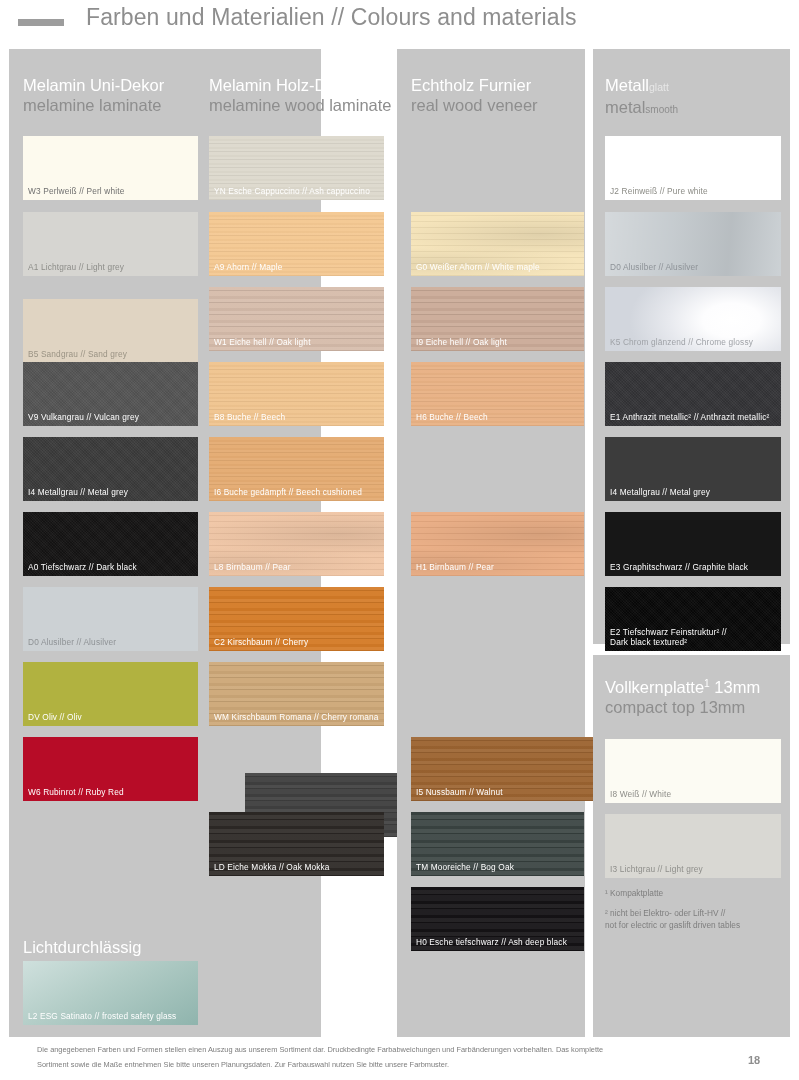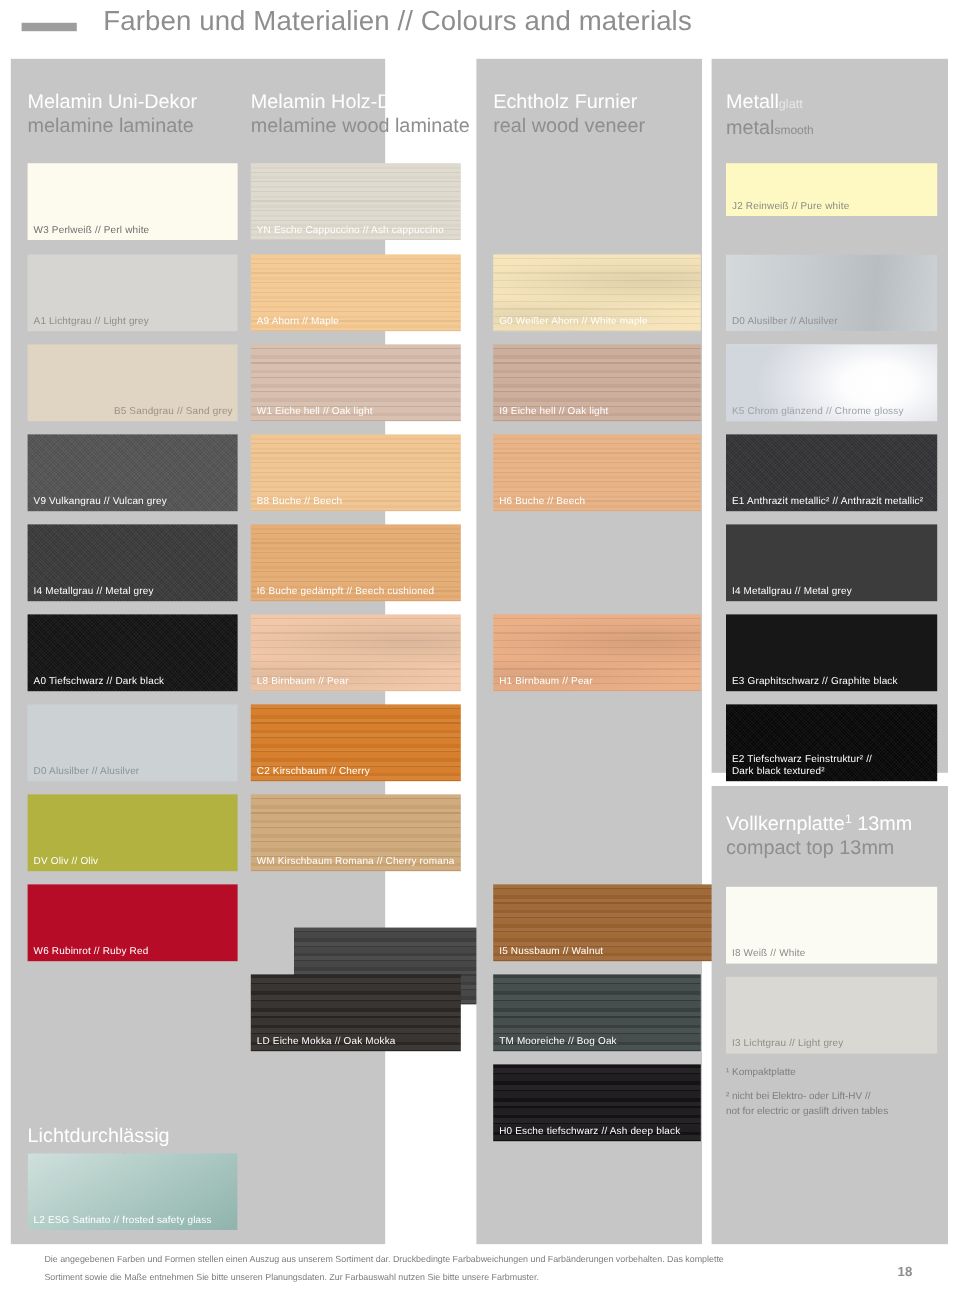--- a/index.html
+++ b/index.html
@@ -161,21 +161,21 @@
       <div class="grp-de">Melamin Uni-Dekor</div>
       <div class="grp-en">melamine laminate</div>
     </div>
 
     <div class="swatch" style="top:87px;left:0;width:175px;height:64px;background:#fdfaee;">
       <div class="label lbl-dark">W3 Perlweiß // Perl white</div>
     </div>
     <div class="swatch" style="top:163px;left:0;width:175px;height:64px;background:#d6d5d1;">
       <div class="label" style="color:#8d8d89;">A1 Lichtgrau // Light grey</div>
     </div>
-    <div class="swatch" style="top:238px;left:0;width:175px;height:64px;background:#e0d4c2;text-align:right;">
+    <div class="swatch" style="top:250px;left:0;width:175px;height:64px;background:#e0d4c2;">
       <div class="label" style="color:#9a9384;">B5 Sandgrau // Sand grey</div>
     </div>
     <div class="swatch" style="top:313px;left:0;width:175px;height:64px;background:#545454;">
       <div class="noise"></div>
       <div class="label lbl-light">V9 Vulkangrau // Vulcan grey</div>
     </div>
     <div class="swatch" style="top:388px;left:0;width:175px;height:64px;background:#3a3a3a;">
       <div class="noise"></div>
       <div class="label lbl-light">I4 Metallgrau // Metal grey</div>
     </div>
@@ -294,21 +294,21 @@
   <div class="col" id="col-metal">
     <div class="grp-title" style="top:26px;">
       <div class="grp-de">
         <span>Metall</span><span class="sup-small-w" style="color:#e7e7e7;">glatt</span>
       </div>
       <div class="grp-en">
         <span>metal</span><span class="sup-small">smooth</span>
       </div>
     </div>
 
-    <div class="swatch" style="top:87px;left:0;width:176px;height:44px;background:#fef9c3;">
+    <div class="swatch" style="top:87px;left:0;width:176px;height:64px;background:#ffffff;">
       <div class="label" style="color:#8b8b85;">J2 Reinweiß // Pure white</div>
     </div>
     <div class="swatch" style="top:163px;left:0;width:176px;height:64px;background:#c3c9cd;">
       <div class="sheen-metal"></div>
       <div class="label" style="color:#8d9297;">D0 Alusilber // Alusilver</div>
     </div>
     <div class="swatch" style="top:238px;left:0;width:176px;height:64px;background:#e5e8ec;">
       <div class="sheen-chrome"></div>
       <div class="label" style="color:#9fa2a7;">K5 Chrom glänzend // Chrome glossy</div>
     </div>

